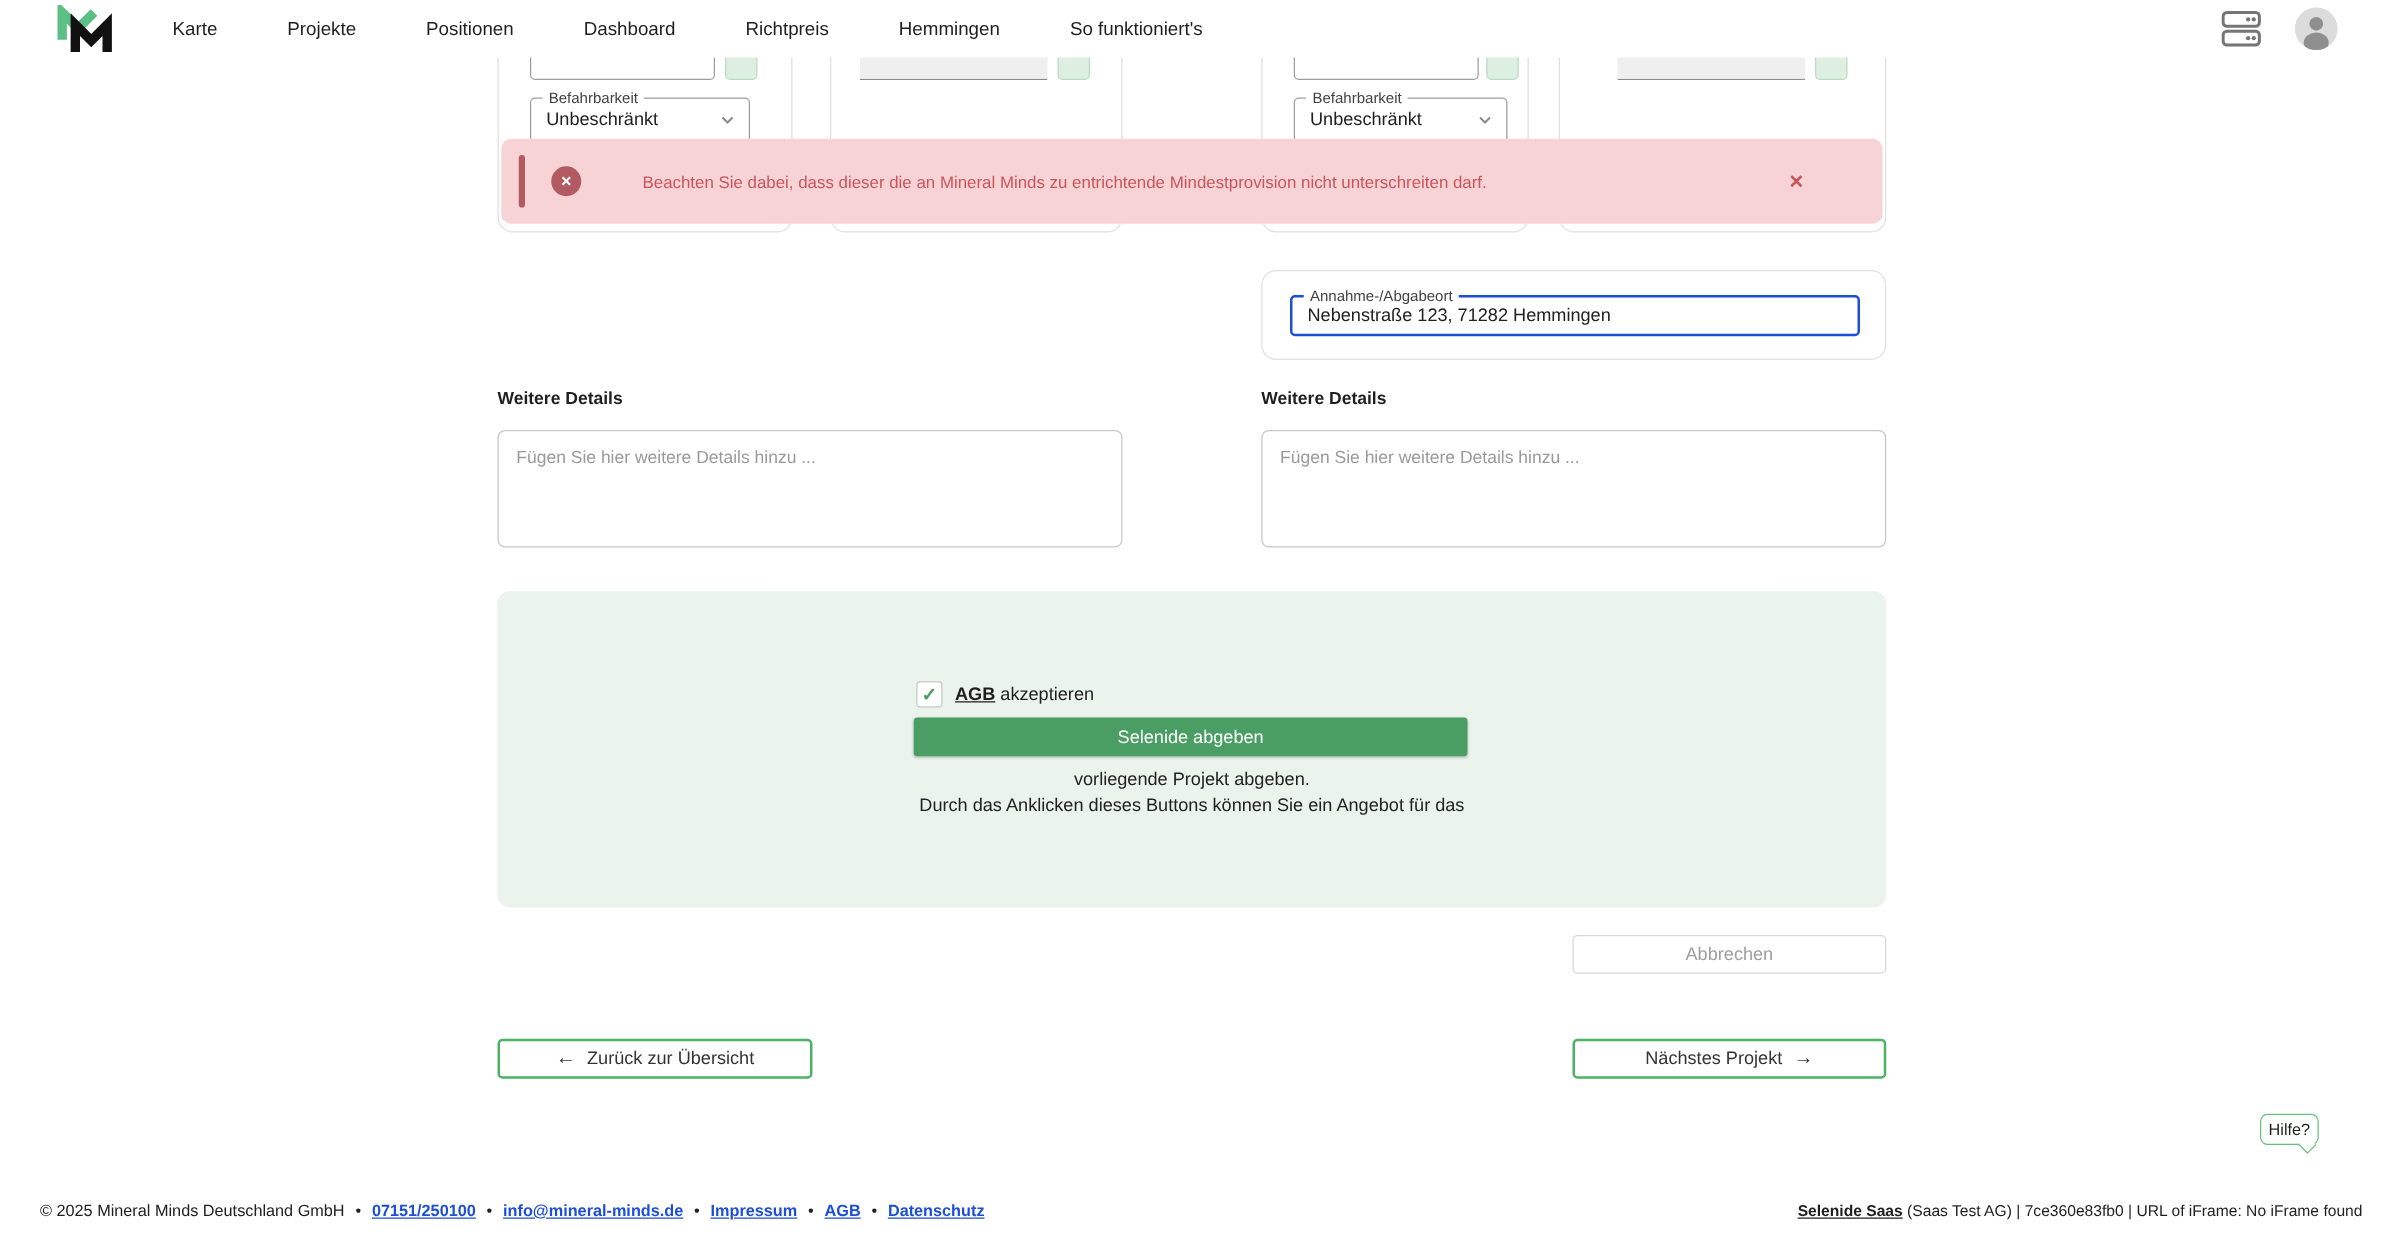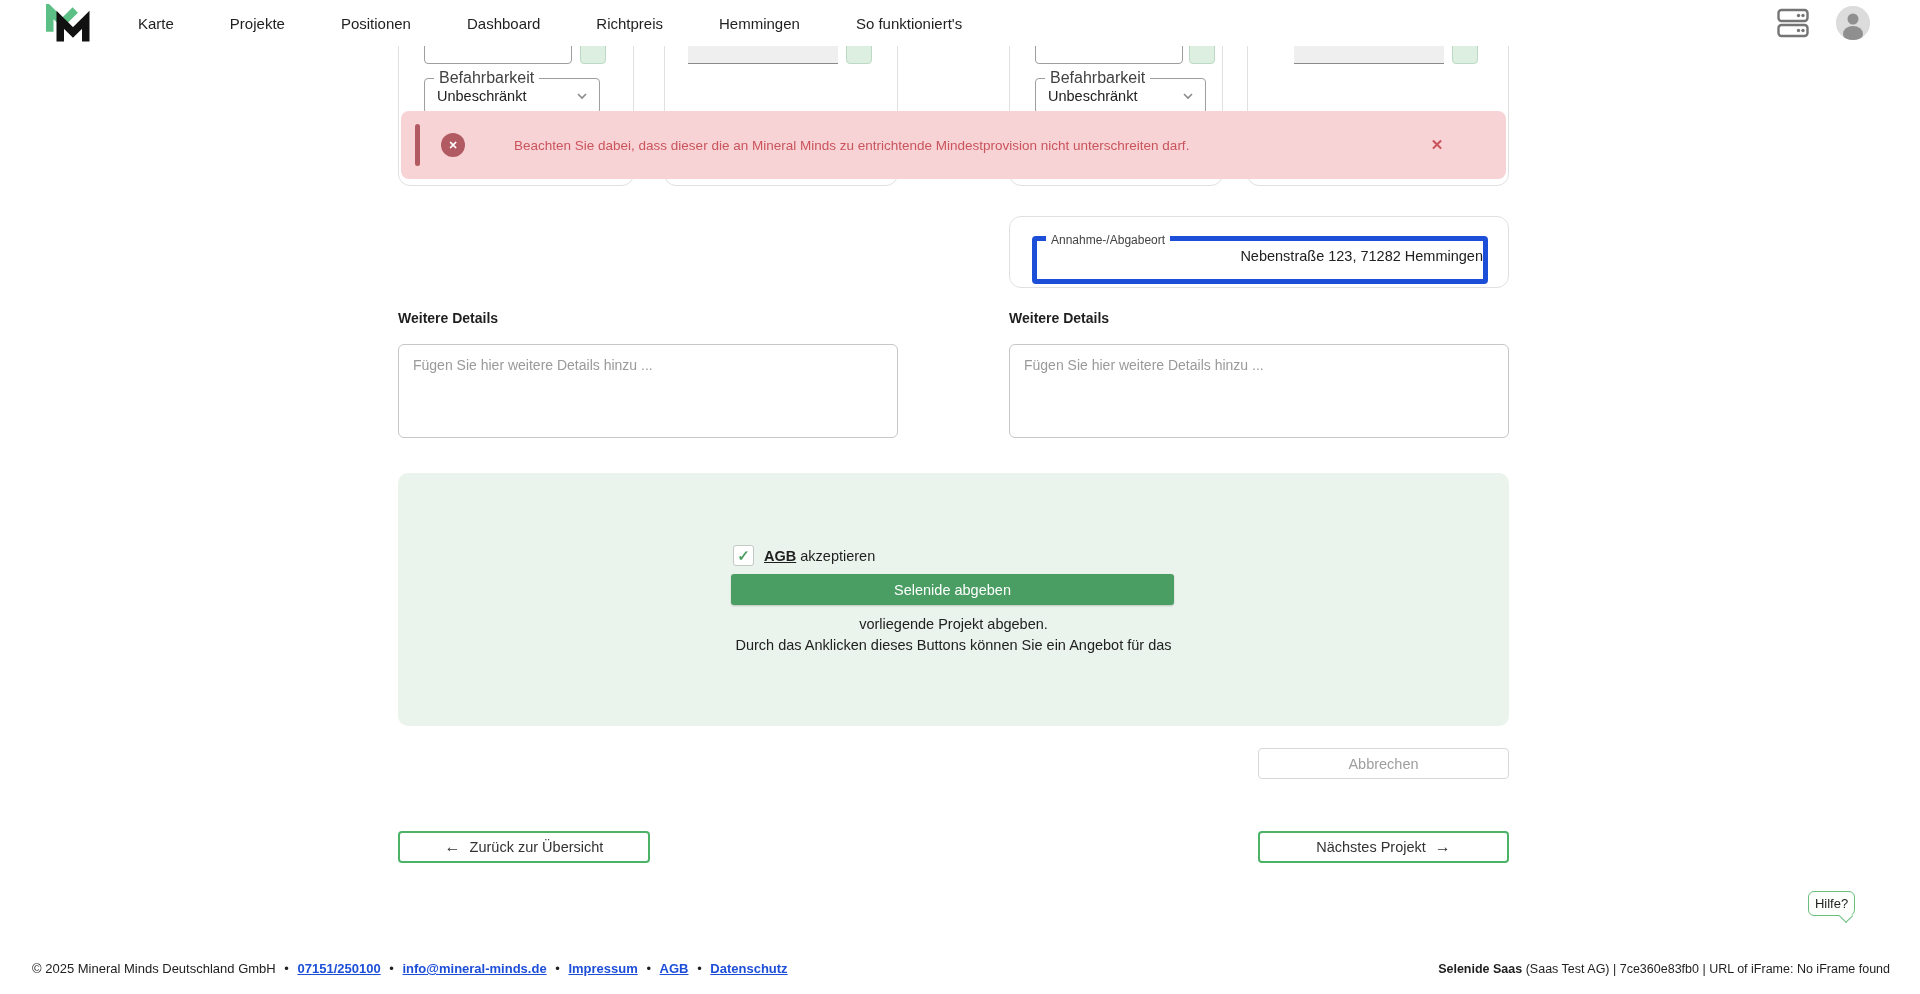--- a/index.html
+++ b/index.html
@@ -18,37 +18,37 @@
 
   
   .card { position:absolute; top:-20px; height:206px; border:1px solid #e0e0e0; border-radius:12px; background:#fff; z-index:1; }
   .frag-input-outlined { position:absolute; height:34px; border:1px solid #9e9e9e; border-radius:4px; background:#fff; z-index:2; }
   .frag-input-filled { position:absolute; height:36px; background:#efefef; border-bottom:1px solid #8a8a8a; border-radius:4px 4px 0 0; z-index:2; }
   .frag-btn { position:absolute; width:26px; height:28px; background:#dcefe0; border:1px solid #bcd9c3; border-radius:4px; z-index:2; cursor:pointer; }
   .green-line { position:absolute; height:2px; background:#7cc48f; z-index:2; }
 
   .select-field { position:absolute; height:36px; border:1px solid #9e9e9e; border-radius:4px; background:#fff;
                   display:flex; align-items:center; padding:0 10px 0 12px; cursor:pointer; z-index:2; }
-  .select-label { position:absolute; top:-8px; left:9px; background:#fff; padding:0 5px; font-size:16px; color:#424242; line-height:14px; }
+  .select-label { position:absolute; top:-8px; left:9px; background:#fff; padding:0 5px; font-size:12px; color:#424242; line-height:14px; }
   .select-value { font-size:14.5px; color:#212121; flex:1; }
   .select-chevron { color:#8a8a8a; display:flex; }
 
   
   .alert { position:absolute; left:401px; top:111px; width:1105px; height:68px; background:#f8d3d6; border-radius:8px; z-index:10; }
   .alert-bar { position:absolute; left:14px; top:13px; width:5px; height:42px; background:#b25a61; border-radius:3px; }
   .alert-icon { position:absolute; left:40px; top:22px; width:24px; height:24px; border-radius:50%; background:#b25a61;
                 color:#fff; font-size:11px; font-weight:bold; display:flex; align-items:center; justify-content:center; }
   .alert-msg { position:absolute; left:113px; top:0; height:68px; display:flex; align-items:center;
                font-size:13.5px; font-weight:500; color:#c9545c; }
   .alert-close { position:absolute; right:60px; top:25px; width:18px; height:18px; color:#c9545c; font-size:15px; font-weight:bold;
                  display:flex; align-items:center; justify-content:center; cursor:pointer; }
 
   
   .pickup-card { position:absolute; left:1009px; top:216px; width:500px; height:72px; border:1px solid #e0e0e0; border-radius:12px; background:#fff; }
-  .pickup-field { position:absolute; left:22px; top:19px; width:456px; height:48px; border:5px solid #1d4ed8; border-radius:4px; background:#fff; cursor:text;text-align:right; }
+  .pickup-field { position:absolute; left:22px; top:19px; width:456px; height:33px; border:2px solid #1d4ed8; border-radius:4px; background:#fff; cursor:text; }
   .pickup-label { position:absolute; top:-8px; left:9px; background:#fff; padding:0 5px; font-size:12px; color:#424242; line-height:14px; }
   .pickup-value { font-size:14.5px; color:#212121; line-height:31px; padding-left:12px; white-space:nowrap; }
 
   
   .details-heading { position:absolute; top:310px; font-size:14px; font-weight:700; color:#1f1f1f; }
   .details-area { position:absolute; top:344px; width:500px; height:94px; border:1px solid #c7c7c7; border-radius:6px;
                   padding:12px 14px; font-family:"Liberation Sans", sans-serif; font-size:14px; color:#424242; resize:none; outline:none; background:#fff; }
   .details-area::placeholder { color:#9a9a9a; }
 
   
@@ -76,21 +76,21 @@
   .help-bubble { position:absolute; left:1808px; top:891px; width:47px; height:25px; background:#fdfffd; border:1.5px solid #6abf7e;
                  border-radius:6px; display:flex; align-items:center; justify-content:center; font-size:13px; color:#1f1f1f; cursor:pointer; z-index:5; }
   .help-tail { position:absolute; left:32px; bottom:-6px; width:10px; height:10px; background:#fdfffd; transform:rotate(45deg);
                border-right:1.5px solid #6abf7e; border-bottom:1.5px solid #6abf7e; }
 
   
   .footer-left { position:absolute; left:32px; top:961px; font-size:13px; color:#212121; white-space:nowrap; }
   .footer-left .sep { margin:0 5px; color:#212121; }
   .footer-link { color:#1d4ed8; text-decoration:underline; cursor:pointer;font-weight:bold; }
   .footer-right { position:absolute; right:30px; top:962px; font-size:12.5px; color:#1f1f1f; white-space:nowrap; }
-  .footer-right b { font-weight:700; }
+  .footer-right b { font-weight:700;text-decoration:underline; }
 </style>
 </head>
 <body>
 
 <div class="stage">
 
   <div class="card" style="left:398px; width:236px;"></div>
   <div class="card" style="left:664px; width:234px;"></div>
   <div class="card" style="left:1009px; width:214px;"></div>
   <div class="card" style="left:1247px; width:262px;"></div>

